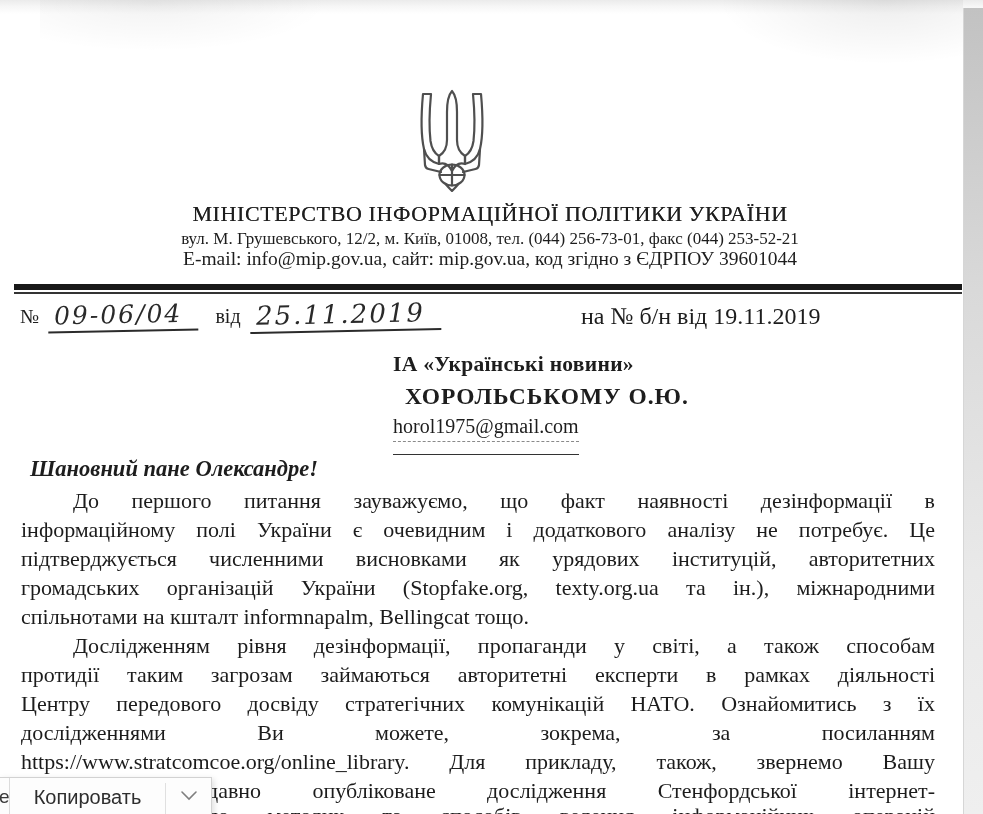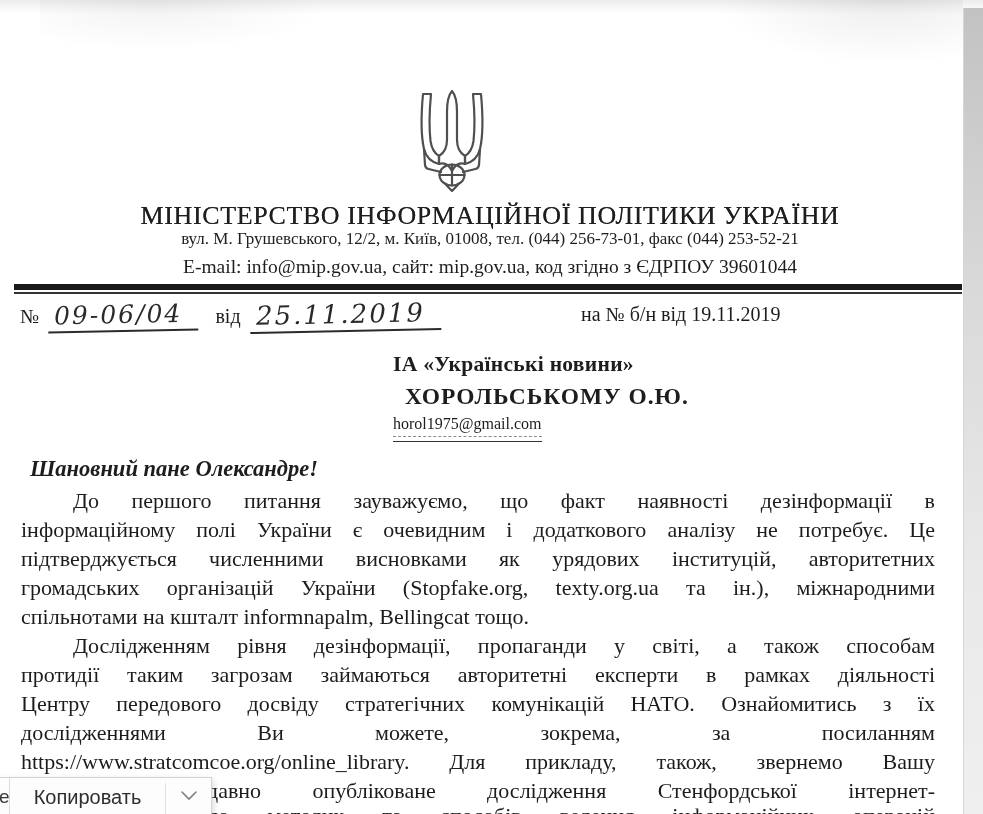--- a/index.html
+++ b/index.html
@@ -14,40 +14,40 @@
     background:radial-gradient(ellipse at 35% 5%, rgba(0,0,0,0.05), rgba(0,0,0,0) 60%);}
   .corner-blotch{position:absolute;top:0;right:20px;width:260px;height:70px;
     background:radial-gradient(ellipse at 70% 0%, rgba(0,0,0,0.07), rgba(0,0,0,0) 65%);}
   .right-shade{position:absolute;top:8px;right:0;bottom:0;width:19px;
     border-left:1px solid #d6d6d6;
     background:linear-gradient(180deg,#c2c2c2 0%,#d9d9d9 35%,#e9e9e9 70%,#efefef 100%);}
   
   .emblem{position:absolute;left:415px;top:88px;width:74px;height:104px;}
   
   .h-line{position:absolute;left:30px;width:920px;text-align:center;white-space:nowrap;}
-  .h-ministry{top:201px;font-size:26px;letter-spacing:0.6px;color:#1e1e1e;text-shadow:0 0 0.5px #444;}
+  .h-ministry{top:201px;font-size:22px;letter-spacing:0.6px;color:#1e1e1e;text-shadow:0 0 0.5px #444;}
   .h-address{top:229px;font-size:17px;}
-  .h-contacts{top:256px;font-size:19.5px;}
+  .h-contacts{top:248px;font-size:19.5px;}
   .rule{position:absolute;left:14px;top:284px;width:948px;height:10px;box-sizing:border-box;
     border-top:6px solid #191919;border-bottom:2px solid #343434;}
   
   .ref{position:absolute;left:20px;top:299px;font-size:20px;white-space:nowrap;}
   .hand-wrap{display:inline-block;border-bottom:2px solid #2b2b2b;padding:0 16px 1px 6px;
     transform:rotate(-1.2deg);margin:0 4px;}
   .hand{font-family:"DejaVu Serif", serif;font-style:italic;color:#2a2a2a;letter-spacing:2px;}
   .hand-no{font-size:25px;}
   .hand-date{font-size:26px;}
   .vid{margin-left:8px;}
-  .ref-right{position:absolute;left:581px;top:303px;font-size:20px;white-space:nowrap;}
+  .ref-right{position:absolute;left:581px;top:303px;font-size:24px;white-space:nowrap;}
   
   .addressee{position:absolute;left:393px;top:352px;line-height:1.2;}
   .addr-org{font-weight:bold;font-size:21.5px;letter-spacing:0.3px;}
   .addr-person{font-weight:bold;font-size:23.5px;letter-spacing:1px;margin-top:4px;margin-left:12px;}
   .addr-email-wrap{margin-top:4px;display:inline-block;border-bottom:1px dashed #8a8a8a;padding-bottom:3px;}
-  .addr-email{font-size:16px;border-bottom:1.5px solid #333;padding-bottom:9px;}
+  .addr-email{font-size:20px;border-bottom:1.5px solid #333;padding-bottom:17px;}
   
   .salut{position:absolute;left:30px;top:456px;width:920px;text-align:left;
     font-weight:bold;font-style:italic;font-size:22.5px;}
   .body{position:absolute;left:21px;top:486px;width:914px;font-size:22px;color:#1c1c1c;}
   .line{height:29px;line-height:29px;text-align:justify;text-align-last:justify;white-space:normal;}
   .line.left{text-align:left;text-align-last:left;}
   .line.indent{text-indent:52px;}
   .line.frag{padding-left:186px;box-sizing:border-box;}
   .line.cut{margin-top:-4px;}
   

